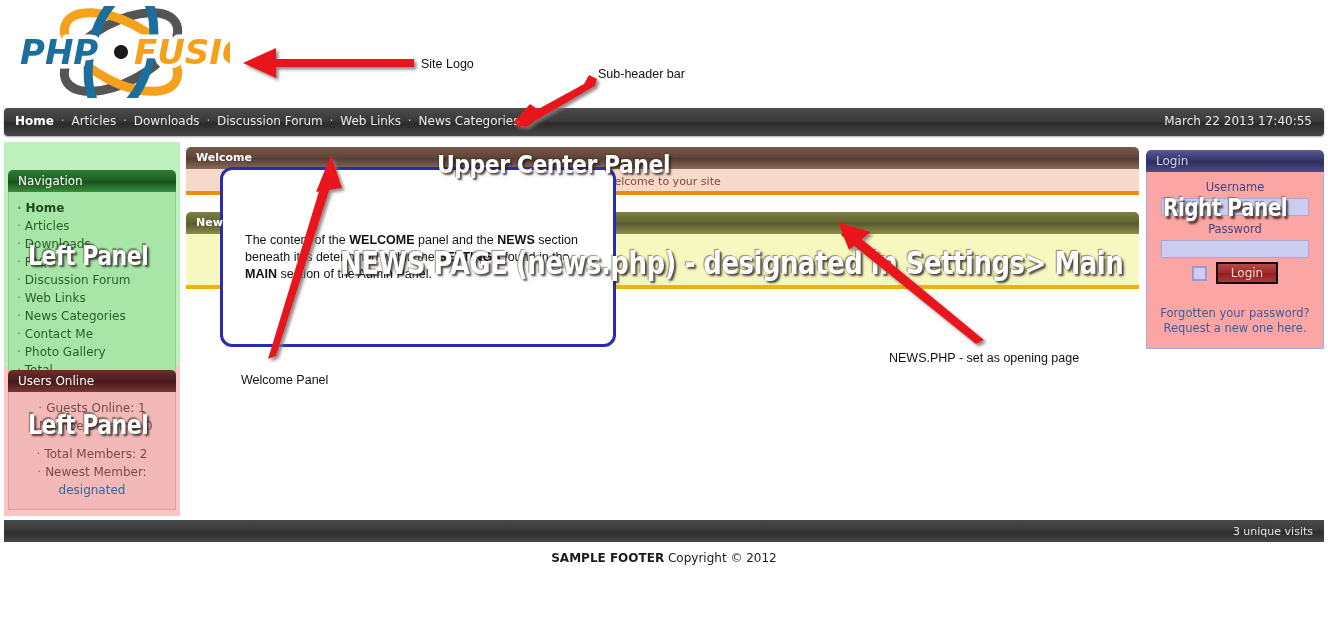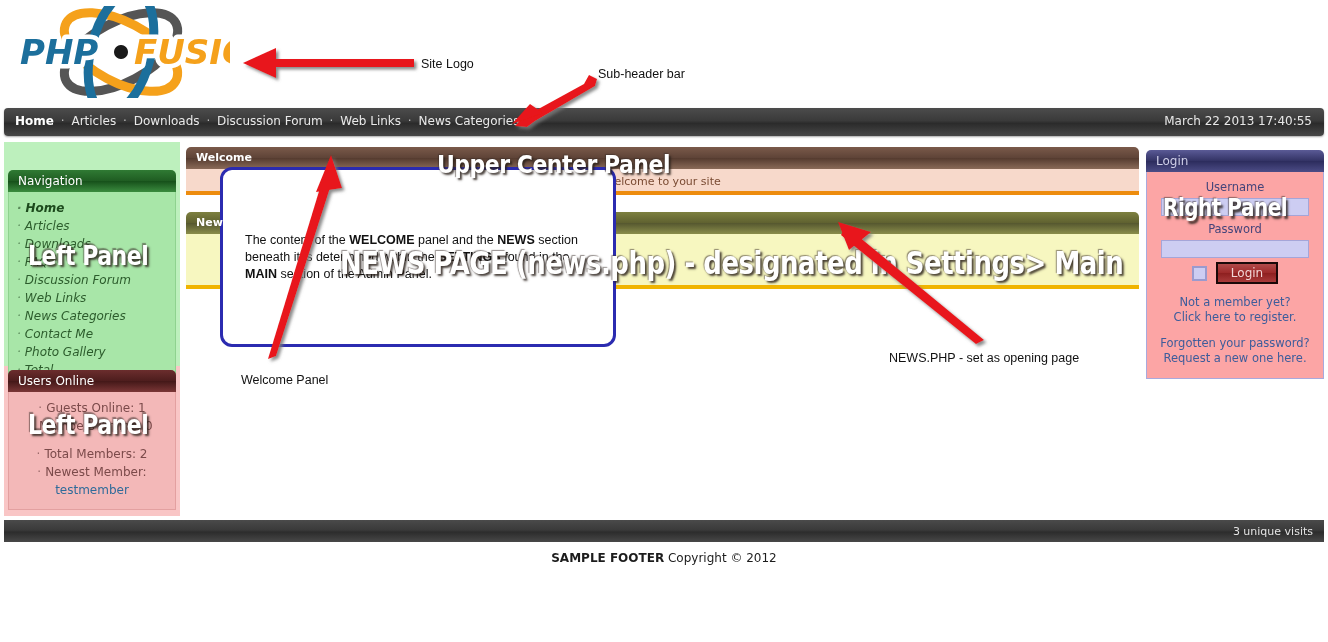--- a/index.html
+++ b/index.html
@@ -65,21 +65,21 @@
   
   #nav-panel { left:8px; top:8px; width:168px; }
   #nav-panel .panel-cap {
     background: linear-gradient(to bottom,#2f7a33 0%, #1f5c22 50%, #17521b 52%, #3b8c3f 100%);
     margin-top: 20px;
   }
   #nav-panel .panel-body {
     background:#a8e6a8; border:1px solid #8fd28f; border-top:none;
     padding:7px 8px 10px 8px;
   }
-  .nav-row { color:#2c5c2c; padding:2px 0 2px 0; font-size:12px; white-space:nowrap;font-style:italic;}
+  .nav-row { color:#2c5c2c; padding:2px 0 2px 0; font-size:12px; white-space:nowrap;}
   .nav-row .bullet { color:#5a8a5a; padding-right:4px; }
   .nav-row.bold { font-weight:bold; color:#1d4a1d; }
 
   
   #users-panel { left:8px; top:228px; width:168px; }
   #users-panel .panel-cap {
     background: linear-gradient(to bottom,#6b2d2d 0%, #4d1d1d 50%, #451919 52%, #7a3636 100%);
   }
   #users-panel .panel-body {
     background:#f3b8b8; border:1px solid #e3a0a0; border-top:none;
@@ -301,21 +301,21 @@
           <span class="bullet">·</span><span>Members Online: 0</span>
         </div>
         <div class="uo-gap"></div>
         <div class="uo-row">
           <span class="bullet">·</span><span>Total Members: 2</span>
         </div>
         <div class="uo-row">
           <span class="bullet">·</span><span>Newest Member:</span>
         </div>
         <div class="uo-row">
-          <span class="uo-link">testmember</span>
+          <span class="uo-link">designated</span>
         </div>
       </div>
     </div>
 
     <div id="center-col">
 
       <div id="welcome-panel">
         <div class="panel-cap">
           <span class="panel-cap-text">Welcome</span>
         </div>
@@ -339,24 +339,20 @@
         <div id="login-body">
           <div class="login-label">Username</div>
           <input class="login-input" type="text" placeholder="" style="">
           <div class="login-label">Password</div>
           <input class="login-input" type="password" placeholder="" style="">
           <div id="login-ctrl-row">
             <div id="login-check"></div>
             <div id="login-btn">Login</div>
           </div>
           <div class="login-gap"></div>
-          <div class="login-note">
-            <div>Not a member yet?</div>
-            <div>Click here to register.</div>
-          </div>
           <div class="login-gap"></div>
           <div class="login-note">
             <div>Forgotten your password?</div>
             <div>Request a new one here.</div>
           </div>
         </div>
       </div>
     </div>
 
   </div>

